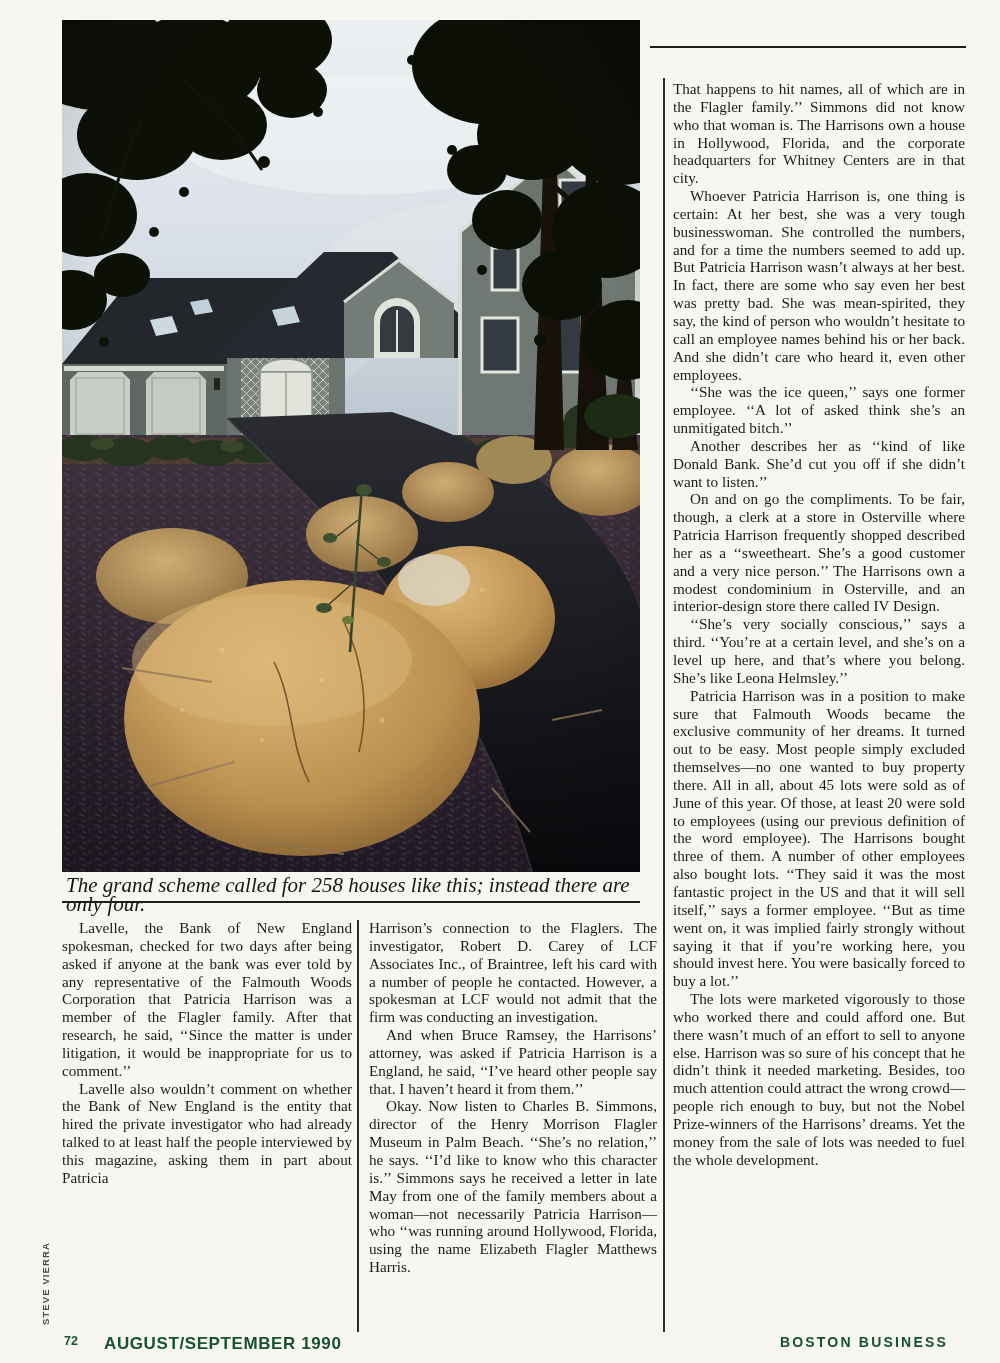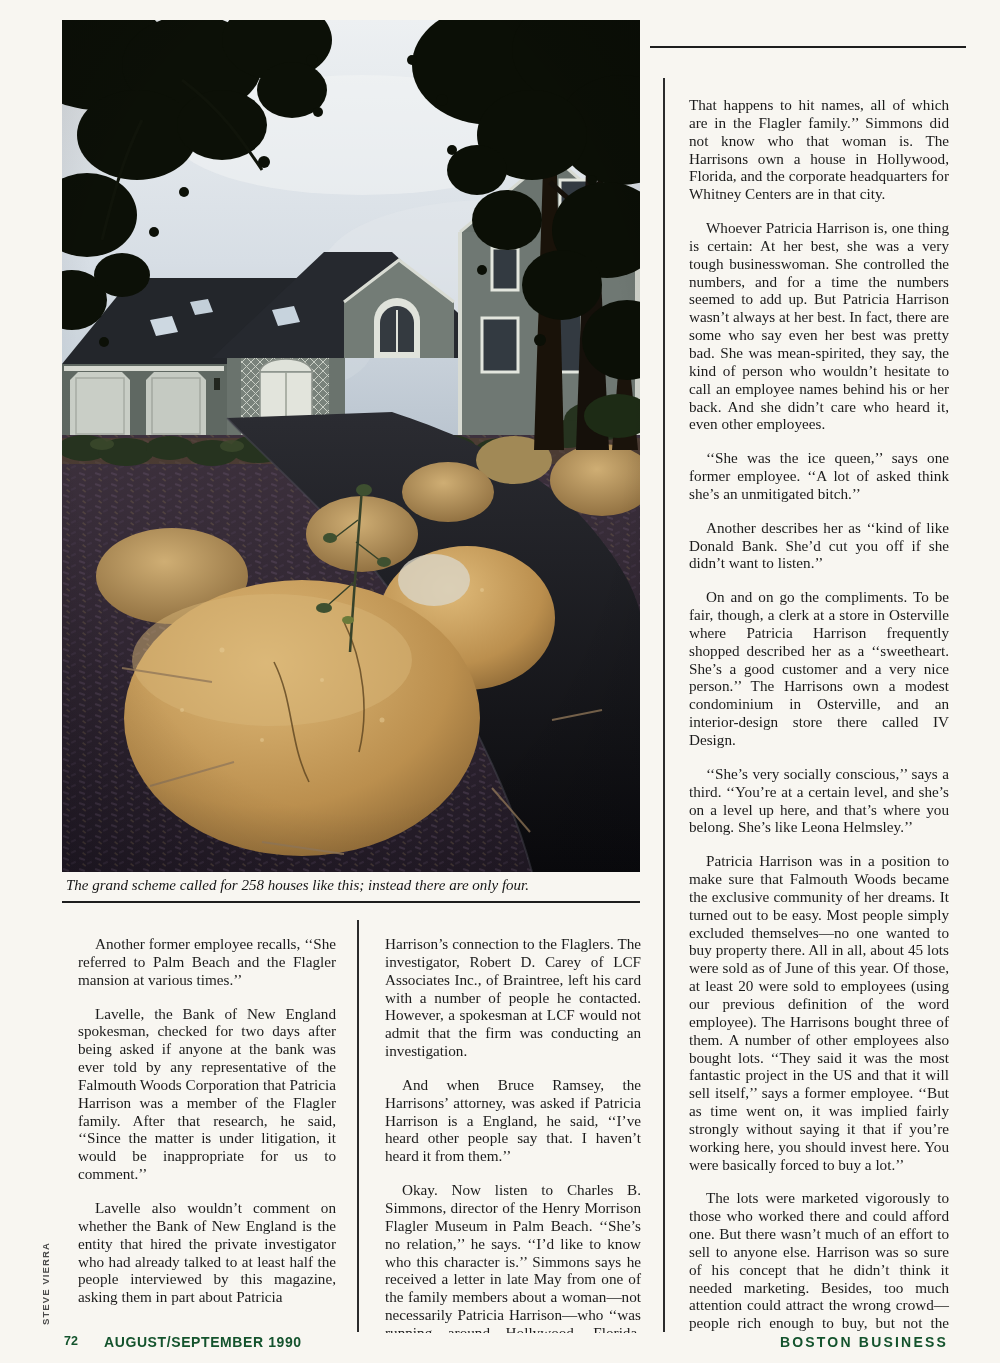--- a/index.html
+++ b/index.html
@@ -5,36 +5,36 @@
   html,body { margin:0; padding:0; background:#dddad4; }
   .page {
     position:relative; width:1000px; height:1363px; margin:0 auto;
     background:#f8f6f1; overflow:hidden;
     font-family:"Liberation Serif", serif; color:#1b1b1b;
   }
   
   .photo { position:absolute; left:62px; top:20px; width:578px; height:852px; display:block; }
   
   .caption { position:absolute; left:66px; top:876px; width:566px;
-    font-style:italic; font-size:15px; line-height:19px; color:#151515; }
+    font-style:italic; font-size:21px; line-height:19px; color:#151515; }
   
   .hrule { position:absolute; height:2px; background:#1e1e1e; }
   .vrule { position:absolute; width:1.5px; background:#2c2c2c; }
   
   .col { position:absolute; text-align:justify; font-size:15.2px; line-height:17.85px;
     overflow:hidden; hyphens:auto; -webkit-hyphens:auto; }
-  .col p { margin:16px; text-indent:17px; }
+  .col p { margin:0; text-indent:17px; }
   .col p.flush { text-indent:0; }
   .col-left   { left:62px;  top:919px; width:290px; height:414px; }
   .col-middle { left:369px; top:919px; width:288px; height:414px; }
   .col-right  { left:673px; top:80px;  width:292px; height:1253px; }
   
   .sans { font-family:"Liberation Sans", sans-serif; font-weight:bold; color:#14532d; }
   .page-num { position:absolute; left:64px; top:1334px; font-size:12.5px; }
-  .issue    { position:absolute; left:104px; top:1334px; font-size:14px; letter-spacing:0.6px; }
+  .issue    { position:absolute; left:104px; top:1334px; font-size:17px; letter-spacing:0.6px; }
   .slug     { position:absolute; right:52px; top:1334px; font-size:14px; letter-spacing:2.2px; }
   
   .credit { position:absolute; left:40px; top:1325px;
     transform:rotate(-90deg); transform-origin:0 0;
     font-family:"Liberation Sans", sans-serif; font-weight:bold;
     font-size:9.5px; letter-spacing:1.1px; color:#4a4a4a; white-space:nowrap; }
 </style>
 </head>
 <body>
 
@@ -237,21 +237,20 @@
     <rect x="0" y="0" width="578" height="852" fill="url(#vig)"></rect>
   </svg>
 
   <div class="caption">The grand scheme called for 258 houses like this; instead there are only four.</div>
   <div class="hrule" style="left:62px; top:901px; width:578px;"></div>
   <div class="hrule" style="left:650px; top:46px; width:316px;"></div>
   <div class="vrule" style="left:663px; top:78px; height:1254px;"></div>
   <div class="vrule" style="left:357px; top:920px; height:412px;"></div>
 
   <div class="col col-left">
-      <p>Another former employee recalls, ‘‘She referred to Palm Beach and the Flagler mansion at various times.’’</p>
       <p>Lavelle, the Bank of New England spokesman, checked for two days after being asked if anyone at the bank was ever told by any representative of the Falmouth Woods Corporation that Patricia Harrison was a member of the Flagler family. After that research, he said, ‘‘Since the matter is under litigation, it would be inappropriate for us to comment.’’</p>
       <p>Lavelle also wouldn’t comment on whether the Bank of New England is the entity that hired the private investigator who had already talked to at least half the people interviewed by this magazine, asking them in part about Patricia</p>
     </div>
   <div class="col col-middle">
       <p class="flush">Harrison’s connection to the Flaglers. The investigator, Robert D. Carey of LCF Associates Inc., of Braintree, left his card with a number of people he contacted. However, a spokesman at LCF would not admit that the firm was conducting an investigation.</p>
       <p>And when Bruce Ramsey, the Harrisons’ attorney, was asked if Patricia Harrison is a England, he said, ‘‘I’ve heard other people say that. I haven’t heard it from them.’’</p>
       <p>Okay. Now listen to Charles B. Simmons, director of the Henry Morrison Flagler Museum in Palm Beach. ‘‘She’s no relation,’’ he says. ‘‘I’d like to know who this character is.’’ Simmons says he received a letter in late May from one of the family members about a woman—not necessarily Patricia Harrison—who ‘‘was running around Hollywood, Florida, using the name Elizabeth Flagler Matthews Harris.</p>
     </div>
   <div class="col col-right">
       <p class="flush">That happens to hit names, all of which are in the Flagler family.’’ Simmons did not know who that woman is. The Harrisons own a house in Hollywood, Florida, and the corporate headquarters for Whitney Centers are in that city.</p>

